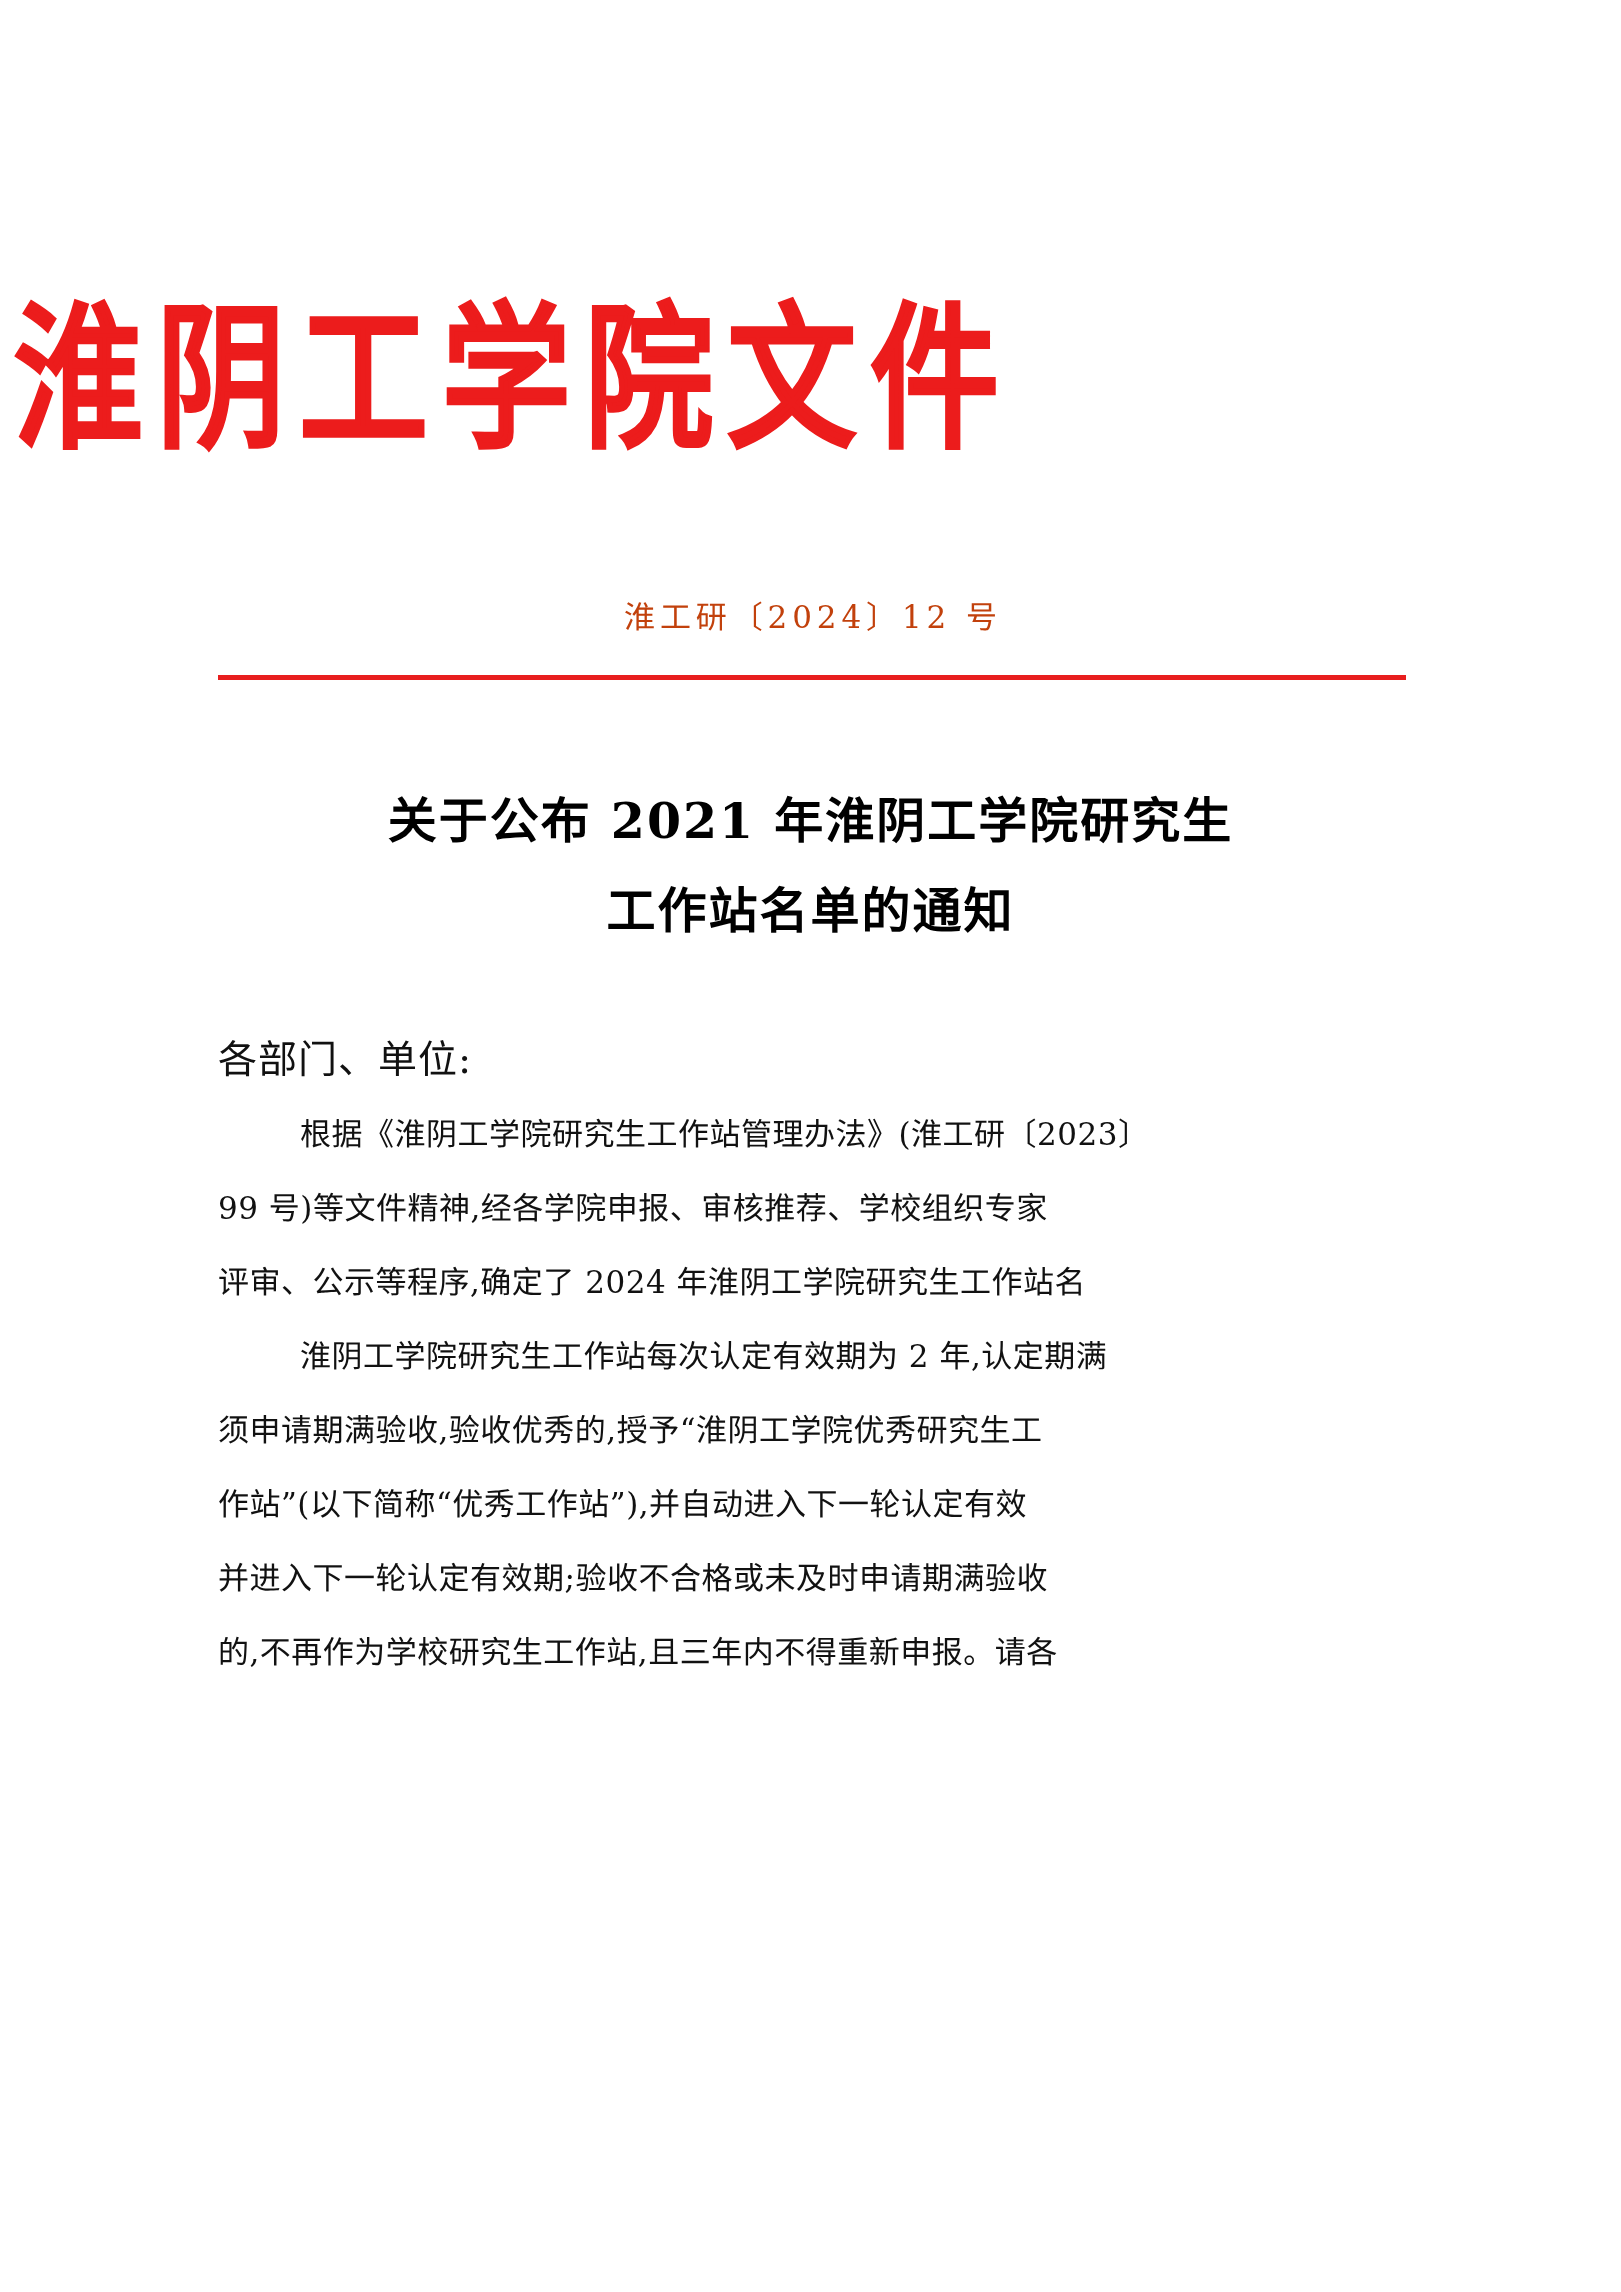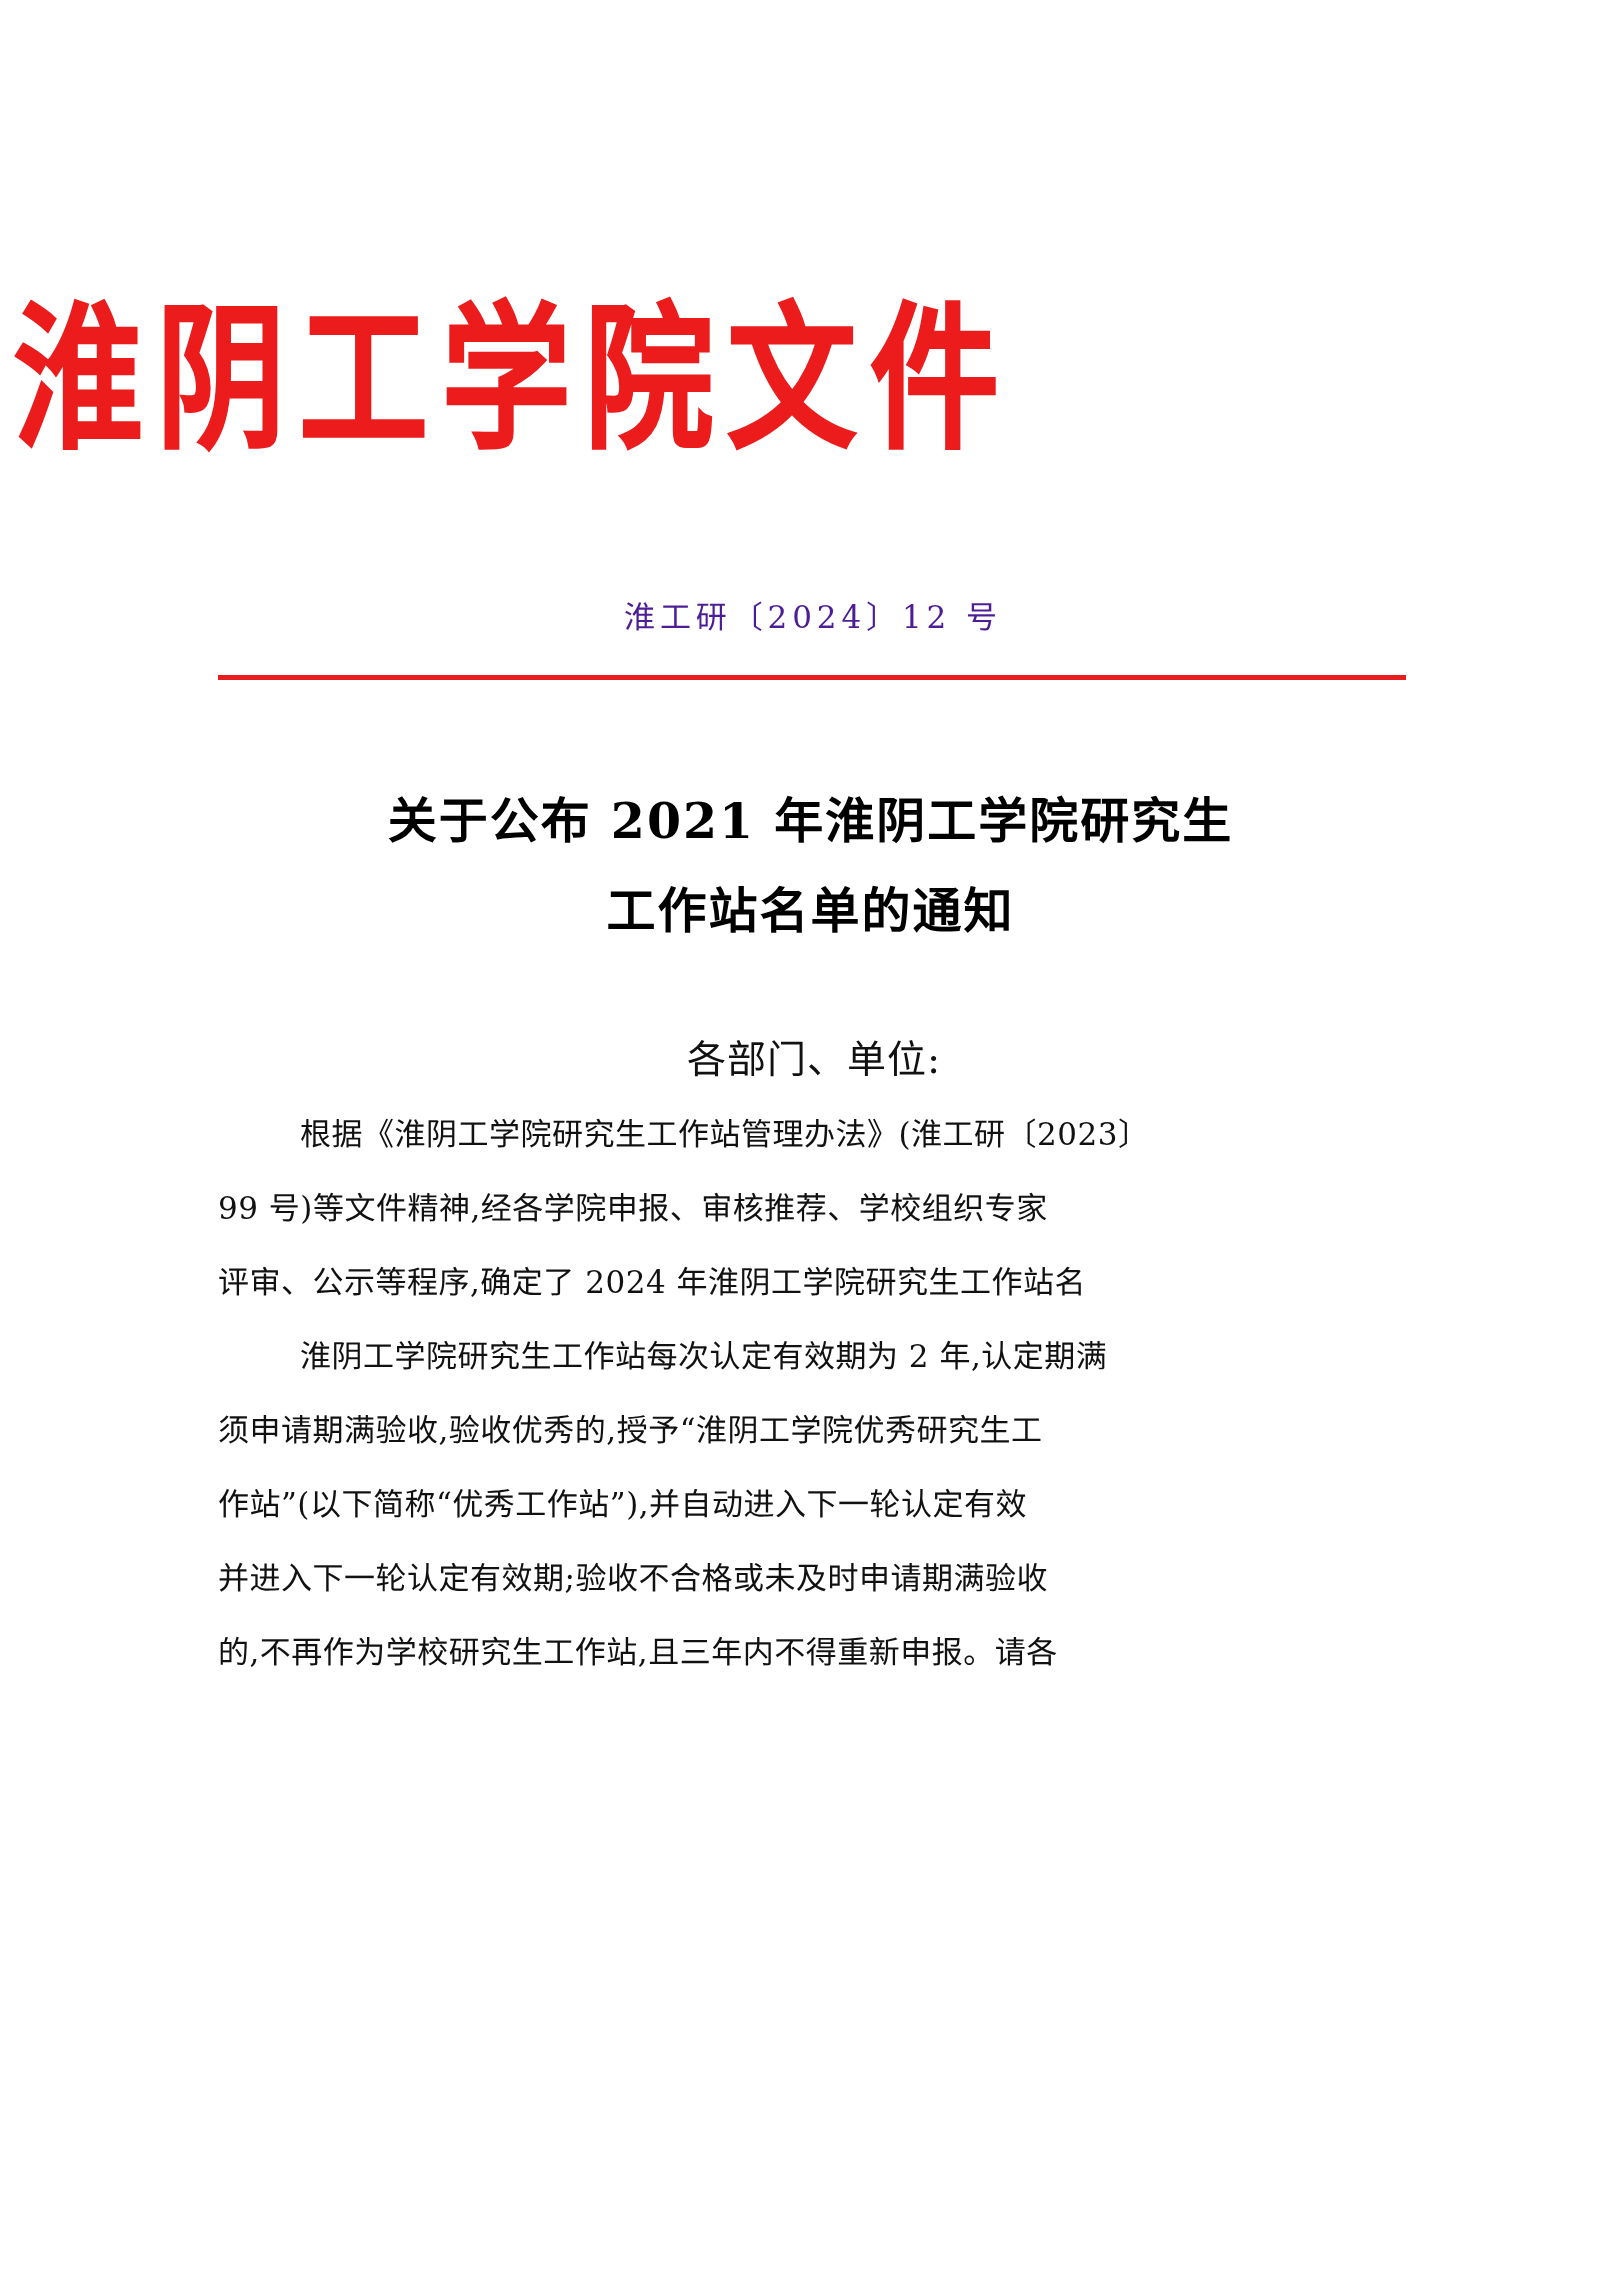--- a/index.html
+++ b/index.html
@@ -45,21 +45,21 @@
     -webkit-text-stroke: 1.5px #ec1c1c;
   }
 
   
   .doc-number {
     position: absolute;
     left: 0;
     top: 592px;
     width: 100%;
     text-align: center;
-    color: #4c1d95;
+    color: #c2410c;
     font-family: "DejaVu Serif", "Liberation Serif", serif;
     font-size: 31px;
     letter-spacing: 4.9px;
     text-indent: 4.9px;
     white-space: nowrap;
   }
 
   
   .red-rule {
     position: absolute;
@@ -96,21 +96,20 @@
     top: 1023px;
     width: 1192px;
   }
   .salutation {
     font-family: "DejaVu Serif", "Liberation Serif", serif;
     font-size: 39px;
     line-height: 74px;
     color: #111111;
     letter-spacing: 1px;
     white-space: nowrap;
-    text-align: center;
   }
   .para {
     font-family: "DejaVu Serif", "Liberation Serif", serif;
     font-size: 31px;
     line-height: 74px;
     color: #111111;
     letter-spacing: 0.5px;
   }
   .para .pline {
     display: block;

